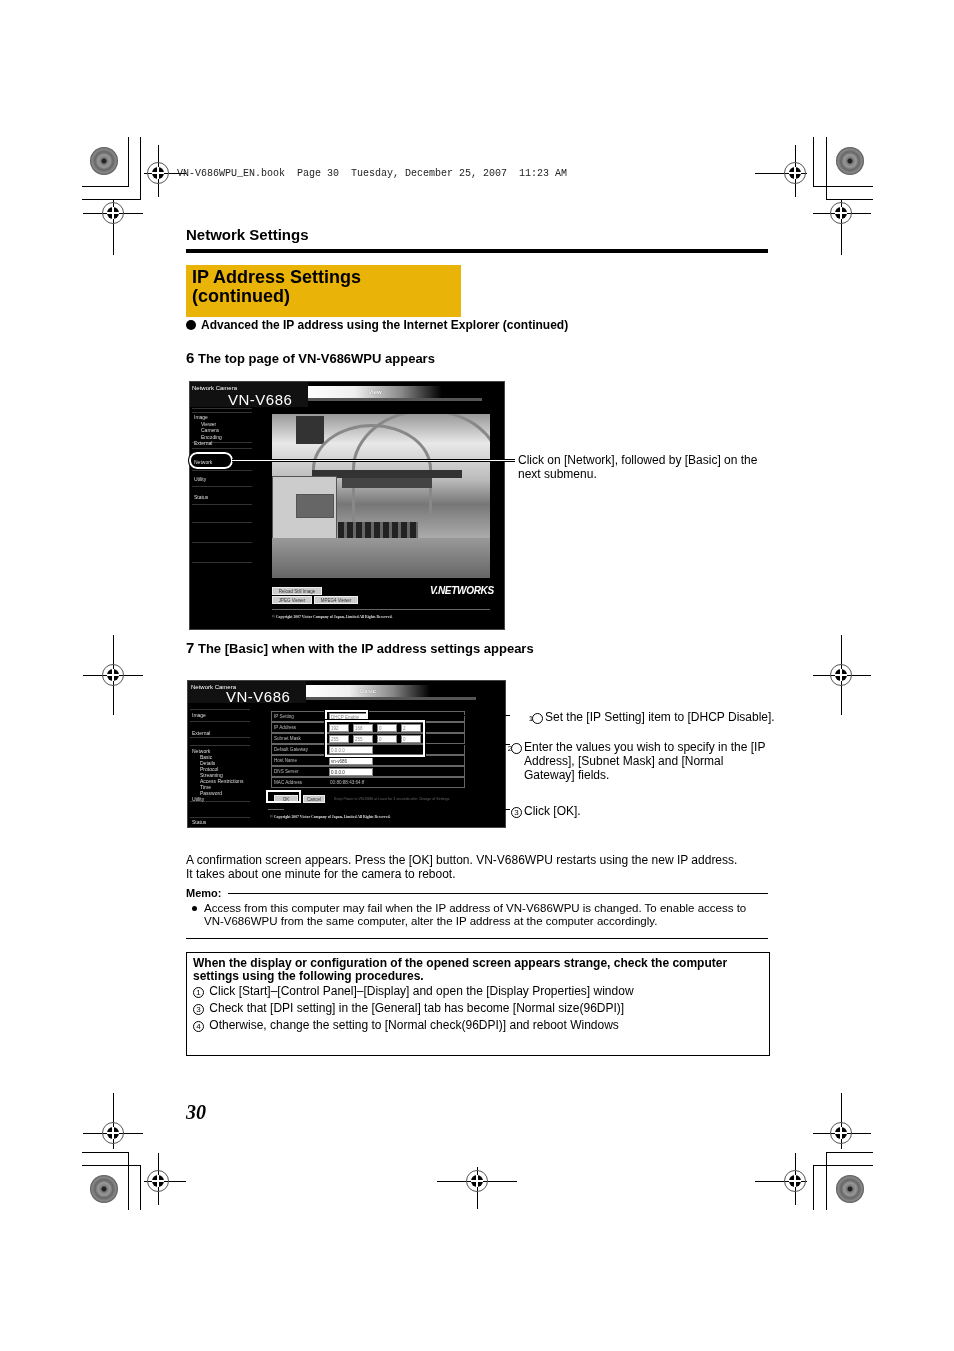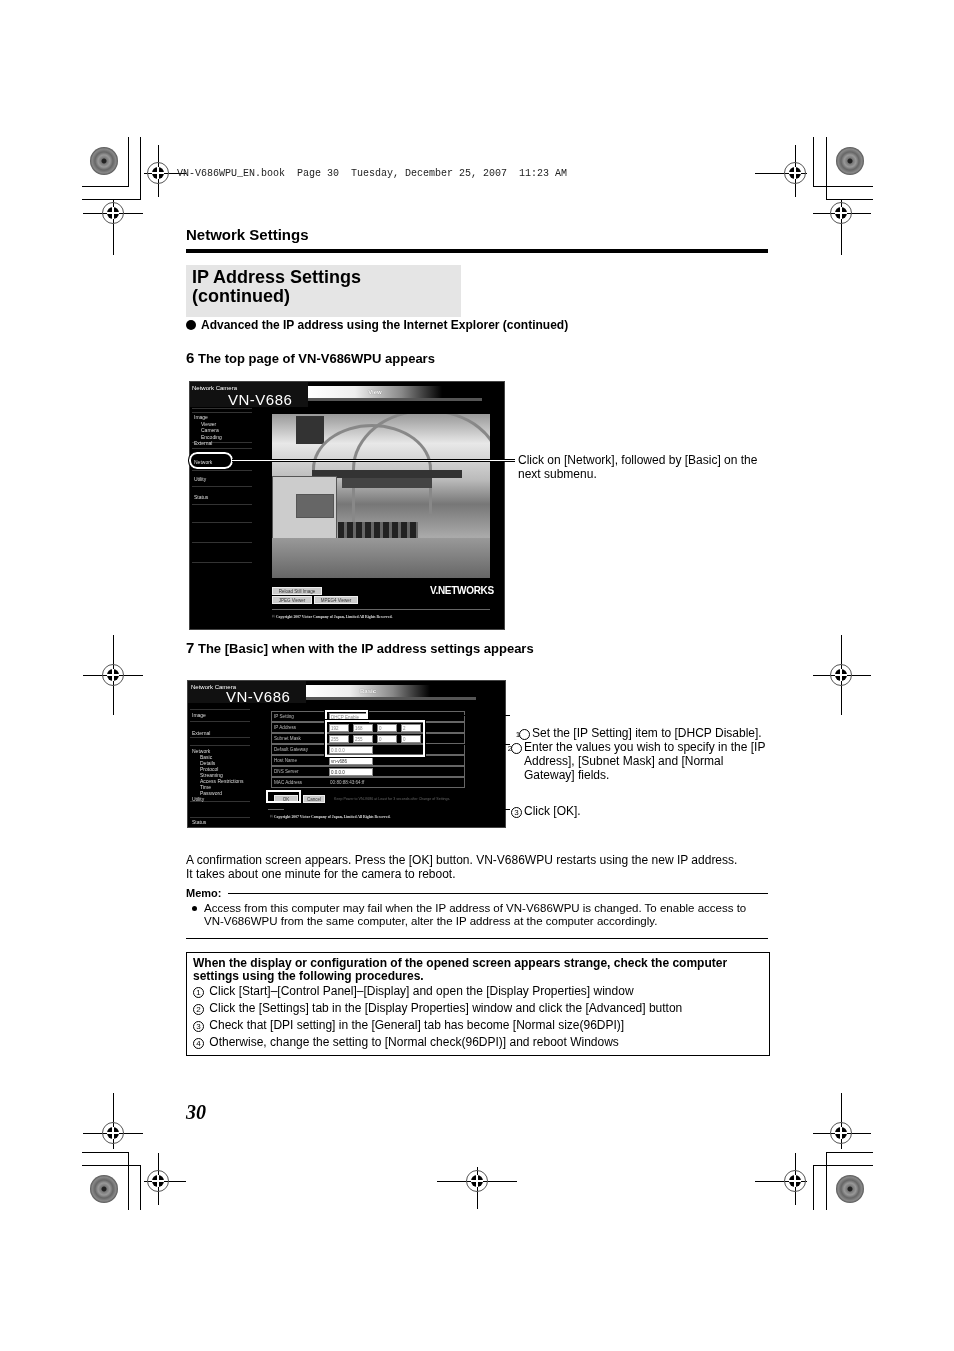--- a/index.html
+++ b/index.html
@@ -18,41 +18,41 @@
   .reg .dot::after { content: ""; position: absolute; top: 5px; left: 0; height: 2px; width: 12px; background: #fff; }
 
   .crop { position: absolute; background: #000; }
   .disc { position: absolute; width: 28px; height: 28px; border-radius: 50%;
           background: radial-gradient(circle, #222 0 2px, #777 3px, #999 6px, #666 9px, #888 12px, #555 14px); }
 
   .header-line { font-family: "Liberation Mono", monospace; font-size: 10px; color: #222; white-space: pre; }
 
   .section-title { font-size: 15px; font-weight: bold; }
   .rule-thick { background: #000; height: 4px; }
-  .title-box { background: #e5e5e5; padding: 3px 6px; font-size: 18px; font-weight: bold; line-height: 19px; }
+  .title-box { background: #eab308; padding: 3px 6px; font-size: 18px; font-weight: bold; line-height: 19px; }
   .bullet-head { font-size: 12px; font-weight: bold; }
   .step { font-size: 13px; font-weight: bold; }
   .step .num { font-size: 15px; }
 
   
   .shot { position: absolute; background: #000; border: 1px solid #444; overflow: hidden; }
   .shot .nc { color: #fff; font-size: 6px; }
   .shot .model { color: #fff; font-size: 15px; letter-spacing: 0.5px; }
   .shot .side-item { color: #ddd; font-size: 5px; position: absolute; }
   .shot .side-sep { position: absolute; height: 1px; background: #333; }
   .shot .tabbar { position: absolute; height: 12px; background: linear-gradient(to right, #fff 0%, #eee 35%, #888 70%, #000 100%); color: #fff; font-size: 6px; font-weight: bold; text-align: center; line-height: 12px; text-shadow: 0 0 1px #555; }
   .shot .tabline { position: absolute; height: 3px; background: #555; }
   .camimg { position: absolute; background: linear-gradient(to bottom, #999 0%, #e8e8e8 18%, #bbb 40%, #777 55%, #aaa 75%, #888 100%); overflow: hidden; }
   .camimg .arch { position: absolute; border: 3px solid #888; border-radius: 50% 50% 0 0; border-bottom: none; }
   .camimg .floor { position: absolute; left: 0; right: 0; bottom: 0; height: 40px; background: linear-gradient(to bottom, #999, #666); }
   .camimg .booth { position: absolute; background: #ccc; border: 1px solid #555; }
   .camimg .gates { position: absolute; background: repeating-linear-gradient(to right, #222 0 6px, #666 6px 9px); }
   .camimg .sign { position: absolute; background: #333; }
   .sbtn { position: absolute; background: #ccc; color: #333; font-size: 4.5px; text-align: center; line-height: 7px; border: 1px solid #eee; }
-  .logo-net { position: absolute; color: #fff; font-size: 10px; font-weight: bold; letter-spacing: -0.3px; }
+  .logo-net { position: absolute; color: #fff; font-size: 10px; font-weight: bold; font-style: italic; letter-spacing: -0.3px; }
   .copy { position: absolute; color: #ddd; font-size: 3.8px; font-family: "Liberation Serif", serif; font-weight: bold; }
   .foot-line { position: absolute; height: 1px; background: #666; }
 
   .callout { position: absolute; border: 2px solid #fff; outline: 1px solid #000; border-radius: 8px; }
   .leader-w { position: absolute; height: 3px; background: #fff; border-top: 1px solid #000; border-bottom: 1px solid #000; }
   .leader-b { position: absolute; background: #000; }
 
   .ann { position: absolute; font-size: 12px; line-height: 14px; }
   .circ { display: inline-block; width: 11px; height: 11px; border: 1px solid #000; border-radius: 50%; font-size: 8px; line-height: 10px; text-align: center; vertical-align: 0px; margin-right: 2px; }
 
@@ -314,21 +314,21 @@
 
 <div class="hl" style="left:325px;top:710px;width:43px;height:12px;"></div>
 <div class="hl" style="left:325px;top:720px;width:100px;height:37px;"></div>
 <div class="hl" style="left:266px;top:790px;width:35px;height:13px;"></div>
 
 <div class="leader-b" style="left:368px;top:715px;width:142px;height:1px;"></div>
 <div class="leader-b" style="left:425px;top:744px;width:85px;height:1px;"></div>
 <div class="leader-b" style="left:284px;top:803px;width:1px;height:6px;"></div>
 <div class="leader-b" style="left:284px;top:809px;width:226px;height:1px;"></div>
 
-<div class="ann" style="left:519px;top:710px;width:255px;padding-left:13px;text-indent:-13px;margin-top:16px;">
+<div class="ann" style="left:532px;top:710px;width:255px;padding-left:13px;text-indent:-13px;">
   <span class="circ">1</span><span>Set the [IP Setting] item to [DHCP Disable].</span>
 </div>
 <div class="ann" style="left:511px;top:740px;width:255px;padding-left:13px;text-indent:-13px;">
   <span class="circ">2</span><span>Enter the values you wish to specify in the [IP Address], [Subnet Mask] and [Normal Gateway] fields.</span>
 </div>
 <div class="ann" style="left:511px;top:804px;width:255px;">
   <span class="circ">3</span><span>Click [OK].</span>
 </div>
 
 <div class="abs body-text" style="left:186px;top:853px;width:560px;">A confirmation screen appears. Press the [OK] button. VN-V686WPU restarts using the new IP address. It takes about one minute for the camera to reboot.</div>
@@ -337,18 +337,17 @@
 <div class="abs" style="left:228px;top:893px;width:540px;height:1px;background:#000;"></div>
 <div class="abs memo-text" style="left:190px;top:902px;width:575px;padding-left:14px;">
   <span style="position:absolute;left:2px;top:4px;width:5px;height:5px;border-radius:50%;background:#000;"></span>
   <span>Access from this computer may fail when the IP address of VN-V686WPU is changed. To enable access to VN-V686WPU from the same computer, alter the IP address at the computer accordingly.</span>
 </div>
 <div class="abs" style="left:186px;top:938px;width:582px;height:1px;background:#000;"></div>
 
 <div class="abs box" style="left:186px;top:952px;width:584px;height:104px;">
   <div class="bh">When the display or configuration of the opened screen appears strange, check the computer settings using the following procedures.</div>
   <div class="li"><span class="circ">1</span> <span>Click [Start]–[Control Panel]–[Display] and open the [Display Properties] window</span></div>
-  <div class="li"><span class="circ">2</span> <span>Click the [Settings] tab in the [Display Properties] window and click the [Advanced] button</span></div>
   <div class="li"><span class="circ">3</span> <span>Check that [DPI setting] in the [General] tab has become [Normal size(96DPI)]</span></div>
   <div class="li"><span class="circ">4</span> <span>Otherwise, change the setting to [Normal check(96DPI)] and reboot Windows</span></div>
 </div>
 
 <div class="abs pagenum" style="left:186px;top:1101px;">30</div>
 
 </body></html>

